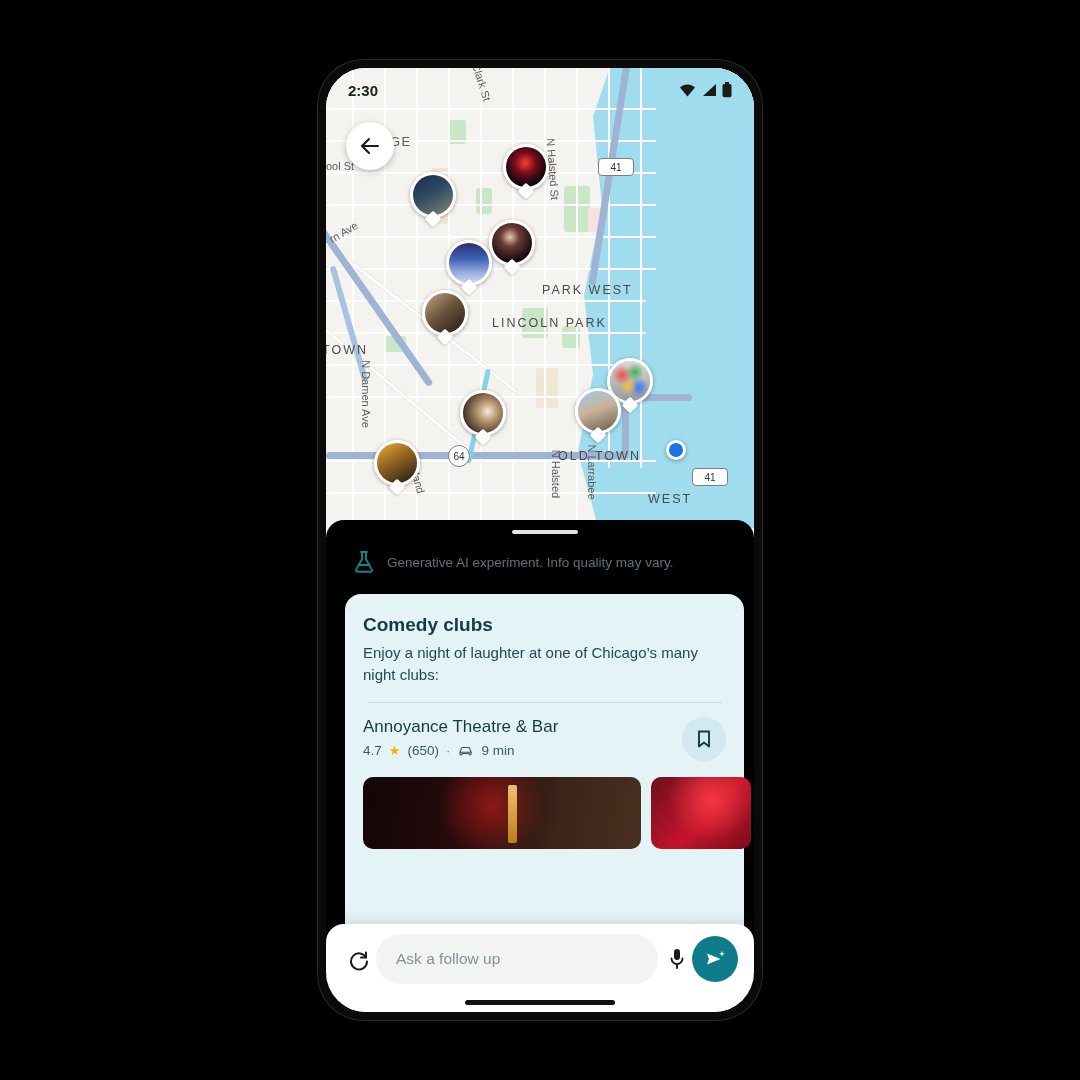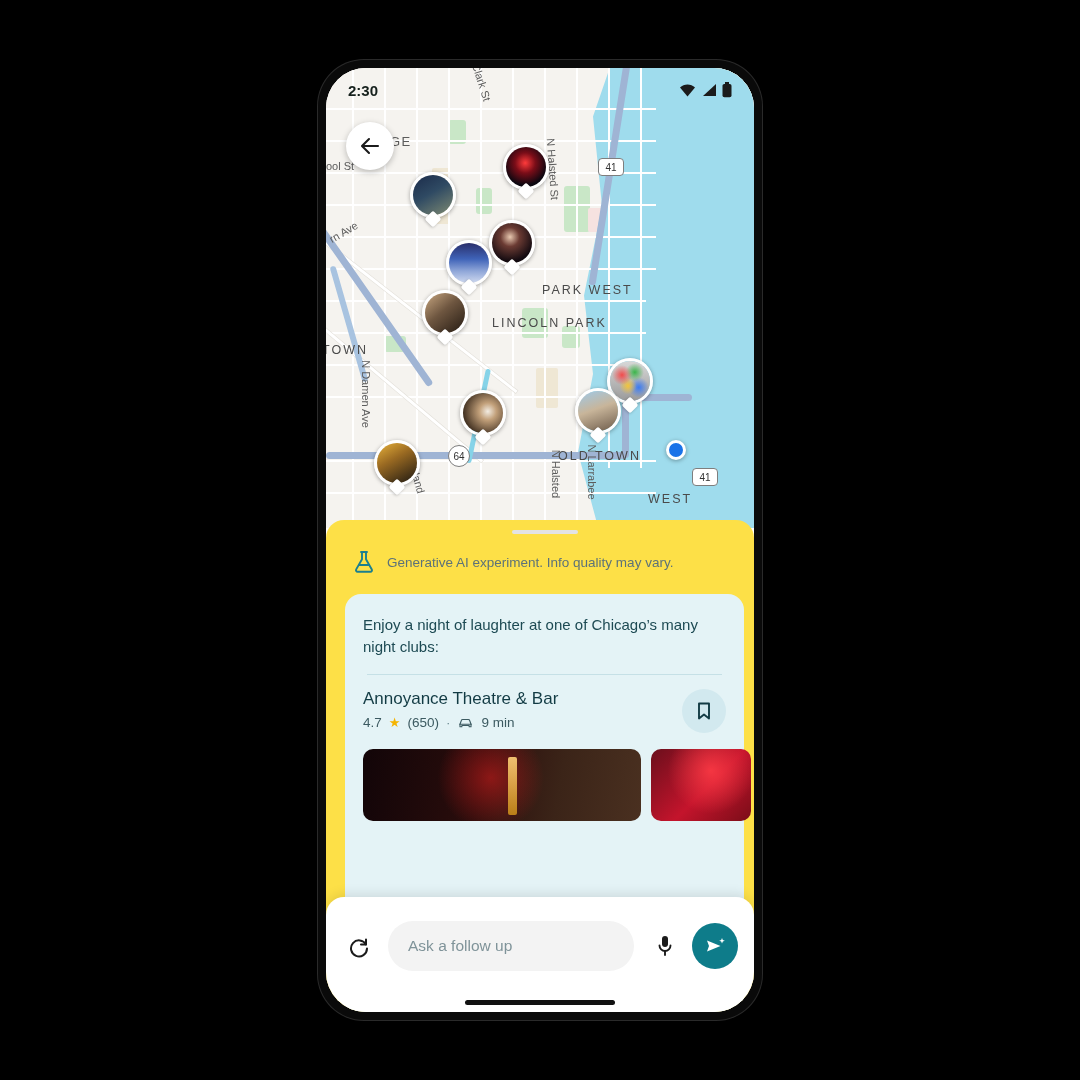--- a/index.html
+++ b/index.html
@@ -53,21 +53,21 @@
   }
   .map-label {
     position: absolute; color: #4a4a4a; font-size: 12.5px; letter-spacing: 2px;
     font-family: "Liberation Sans", sans-serif; white-space: nowrap;
   }
   .street-label {
     position: absolute; color: #5c5c5c; font-size: 11px; white-space: nowrap;
     font-family: "Liberation Sans", sans-serif;
   }
   .shield {
-    position: absolute; width: 26px; height: 18px; background: #fff;
+    position: absolute; width: 36px; height: 18px; background: #fff;
     border: 1.4px solid #7e7e7e; border-radius: 4px;
     font-size: 10px; color: #333; display: flex; align-items: center; justify-content: center;
     font-family: "Liberation Sans", sans-serif;
   }
 
   
   .pin { position: absolute; width: 46px; height: 46px; }
   .pin .bubble {
     width: 46px; height: 46px; border-radius: 50%;
     border: 3px solid #fff; overflow: hidden;
@@ -97,21 +97,21 @@
     position: absolute; top: 0; left: 0; right: 0; height: 44px;
     display: flex; align-items: center; justify-content: space-between;
     padding: 0 22px; z-index: 6;
   }
   .status-time { font-size: 15px; font-weight: 600; color: #15201c; font-family: "Liberation Sans", sans-serif; }
   .status-icons { display: flex; align-items: center; gap: 5px; }
 
   
   .sheet {
     position: absolute; left: 0; right: 0; top: 452px; bottom: 0;
-    background: #fde047; border-radius: 18px 18px 0 0; overflow: hidden; padding-left: 9px;
+    background: #000000; border-radius: 18px 18px 0 0; overflow: hidden; padding-left: 9px;
   }
   .handle {
     width: 66px; height: 4px; background: #e3e3e3; border-radius: 3px;
     margin: 10px auto 0;
   }
   .disclaimer {
     display: flex; align-items: center; gap: 12px;
     padding: 16px 18px 0 18px;
   }
   .disclaimer-text { font-size: 13.5px; color: #5c7279; font-family: "Liberation Sans", sans-serif; }
@@ -157,23 +157,23 @@
       radial-gradient(circle at 60% 30%, rgba(255,60,70,.85), transparent 55%),
       linear-gradient(135deg, #6b0f1c 0%, #c4142c 55%, #7a0d18 100%); }
   .neon {
     position: absolute; left: 52%; top: 8px; width: 9px; height: 58px;
     background: linear-gradient(#ffd27a, #c88a18);
     border-radius: 2px; opacity: .9;
   }
 
   
   .bottombar {
-    position: absolute; left: 0; right: 0; bottom: 0; height: 115px;
+    position: absolute; left: 0; right: 0; bottom: 0; height: 88px;
     background: #fff; border-radius: 18px 18px 0 0;
-    display: flex; align-items: center; gap: 12px; padding: 0 16px 18px 16px;
+    display: flex; align-items: center; padding: 0 16px 18px 16px;
     box-shadow: 0 -3px 12px rgba(0,0,0,.10);
   }
   .refresh-btn { width: 34px; height: 34px; display: flex; align-items: center; justify-content: center; flex: 0 0 auto; }
   .followup {
     flex: 1; height: 50px; background: #f3f3f3; border-radius: 26px;
     display: flex; align-items: center; padding: 0 20px;
   }
   .followup-ph { font-size: 15.5px; color: #7f9399; font-family: "Liberation Sans", sans-serif; }
   .mic-btn { width: 30px; height: 34px; display: flex; align-items: center; justify-content: center; flex: 0 0 auto; margin-left: 4px; }
   .send-btn {
@@ -364,20 +364,21 @@
         <div class="disclaimer">
           <svg width="22" height="24" viewBox="0 0 22 24">
             <path d="M8 2 h6 M9 2 v7.2 L3.2 19.4 a1.6 1.6 0 0 0 1.4 2.4 h12.8 a1.6 1.6 0 0 0 1.4 -2.4 L13 9.2 V2" fill="none" stroke="#1a7f8e" stroke-width="1.9" stroke-linecap="round" stroke-linejoin="round"></path>
             <path d="M6.2 15 h9.6" stroke="#1a7f8e" stroke-width="1.9" stroke-linecap="round"></path>
           </svg>
           <div class="disclaimer-text">Generative AI experiment. Info quality may vary.</div>
         </div>
 
 
         <div class="answer-card">
+          <div class="answer-title">Comedy clubs</div>
           <div class="answer-desc">Enjoy a night of laughter at one of Chicago’s many night clubs:</div>
           <div class="divider"></div>
 
           <div class="place-row">
             <div>
               <div class="place-name">Annoyance Theatre &amp; Bar</div>
               <div class="place-meta">
                 <span>4.7</span>
                 <span class="star">★</span>
                 <span>(650)</span>

